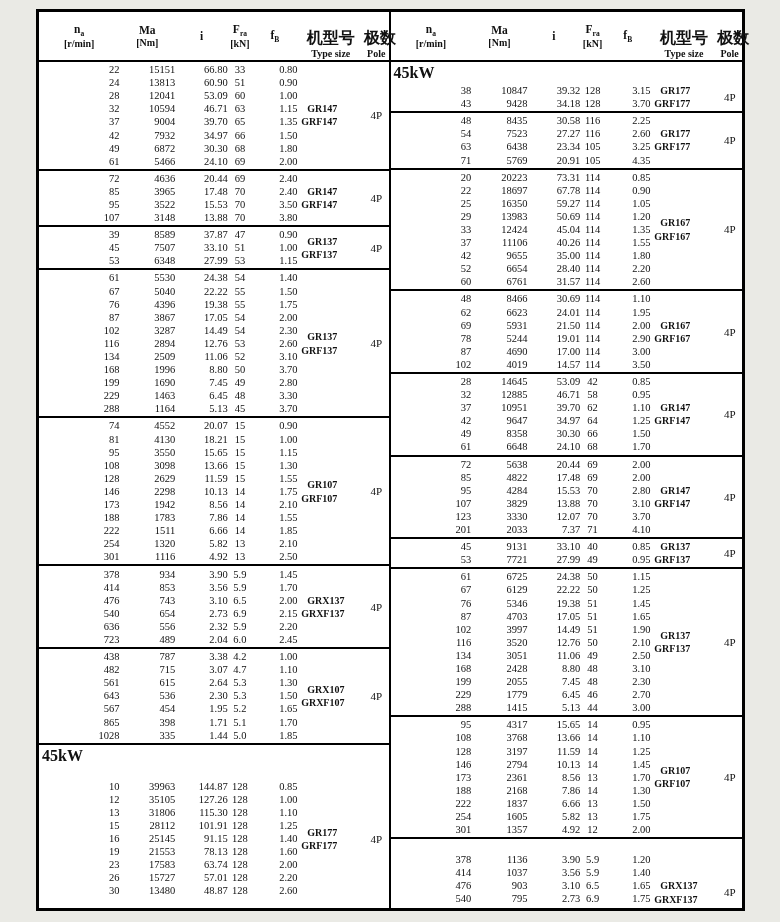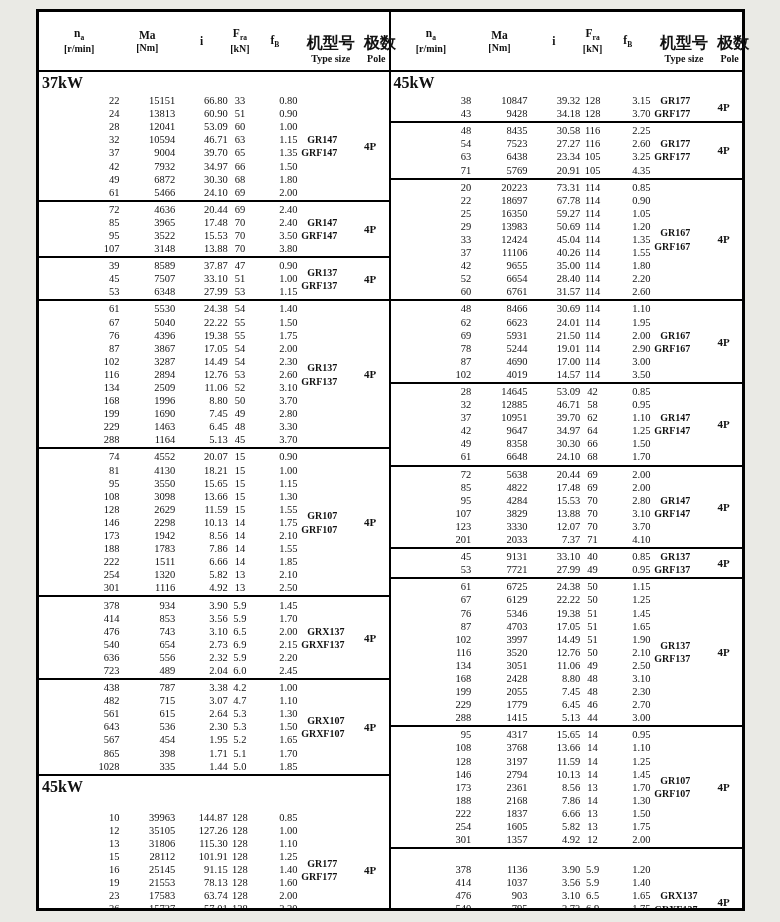--- a/index.html
+++ b/index.html
@@ -17,21 +17,21 @@
     background:#fff;
     border:3px solid #000;
     display:flex;
   }
   .half { width:50%; height:100%; display:flex; flex-direction:column; }
   .half-left { border-right:2px solid #000; }
 
   .col-header {
     display:grid;
     grid-template-columns:23% 16% 15% 7% 13% 19% 7%;
-    height:60px;
+    height:50px;
     border-bottom:2px solid #000;
     align-items:center;
     font-weight:bold;
     flex:0 0 auto;
   }
   .hcell { text-align:center; font-size:11.5px; line-height:1.25; white-space:nowrap; }
   .hcell sub { font-size:7.5px; }
   .h-unit { font-size:10px; }
   .hcell-type .h-main, .hcell-pole .h-main { font-size:16px;margin-top:16px; }
 
@@ -61,21 +61,21 @@
   .sec-type {
     position:absolute; left:75%; top:50%;
     transform:translateY(-50%);
     font-weight:bold; font-size:10px; line-height:13.1px;
     white-space:nowrap;
     text-align:right;
   }
   .sec-pole {
     position:absolute; left:93%; width:7%; top:50%;
     transform:translateY(-50%);
-    font-weight:bold; font-size:11px; text-align:left;
+    font-weight:normal; font-size:11px; text-align:center;
   }
 </style>
 </head>
 <body>
 
 <div class="spec-table">
   <div class="half half-left">
     <div class="col-header">
         <div class="hcell hcell-na">
           <div class="h-main"><span>n</span><sub>a</sub></div>
@@ -98,21 +98,20 @@
         <div class="hcell hcell-type">
           <div class="h-main"><span>机型号</span></div>
           <div class="h-unit">Type size</div>
         </div>
         <div class="hcell hcell-pole">
           <div class="h-main"><span>极数</span></div>
           <div class="h-unit">Pole</div>
         </div>
       </div>
     <div class="body">
-        <div class="kw-header">37kW</div>
         <div class="section">
           <div class="row">
             <div class="cell c-na">22</div>
             <div class="cell c-ma">15151</div>
             <div class="cell c-i">66.80</div>
             <div class="cell c-fra">33</div>
             <div class="cell c-fb">0.80</div>
           </div>
           <div class="row">
             <div class="cell c-na">24</div>

